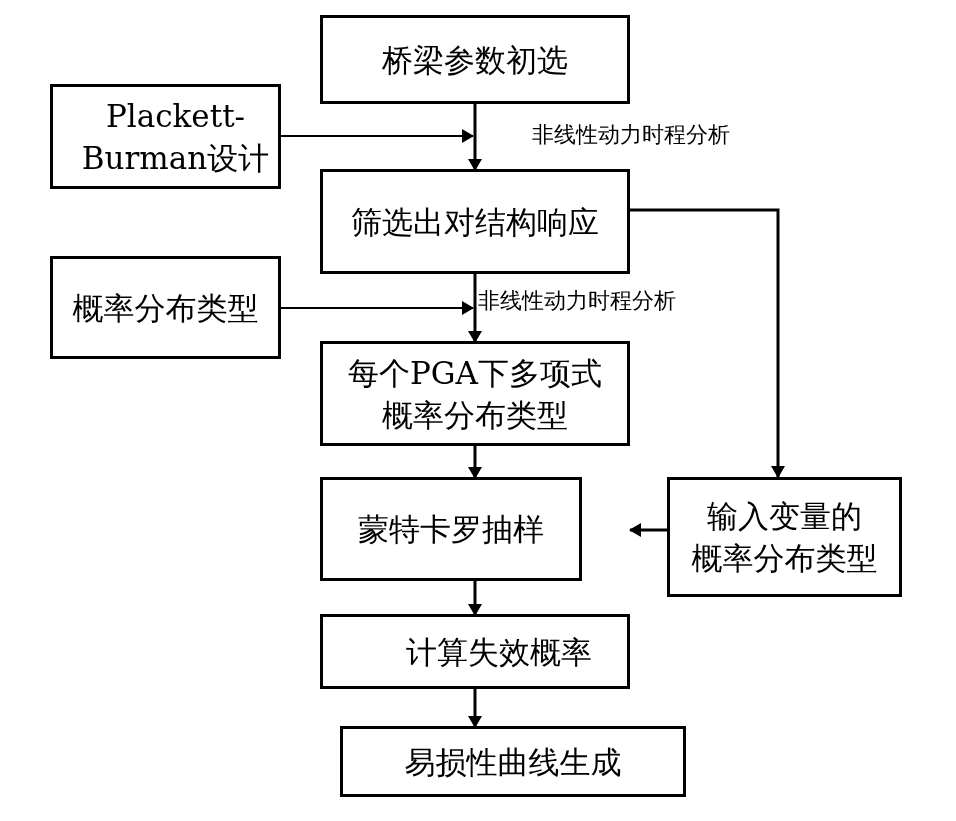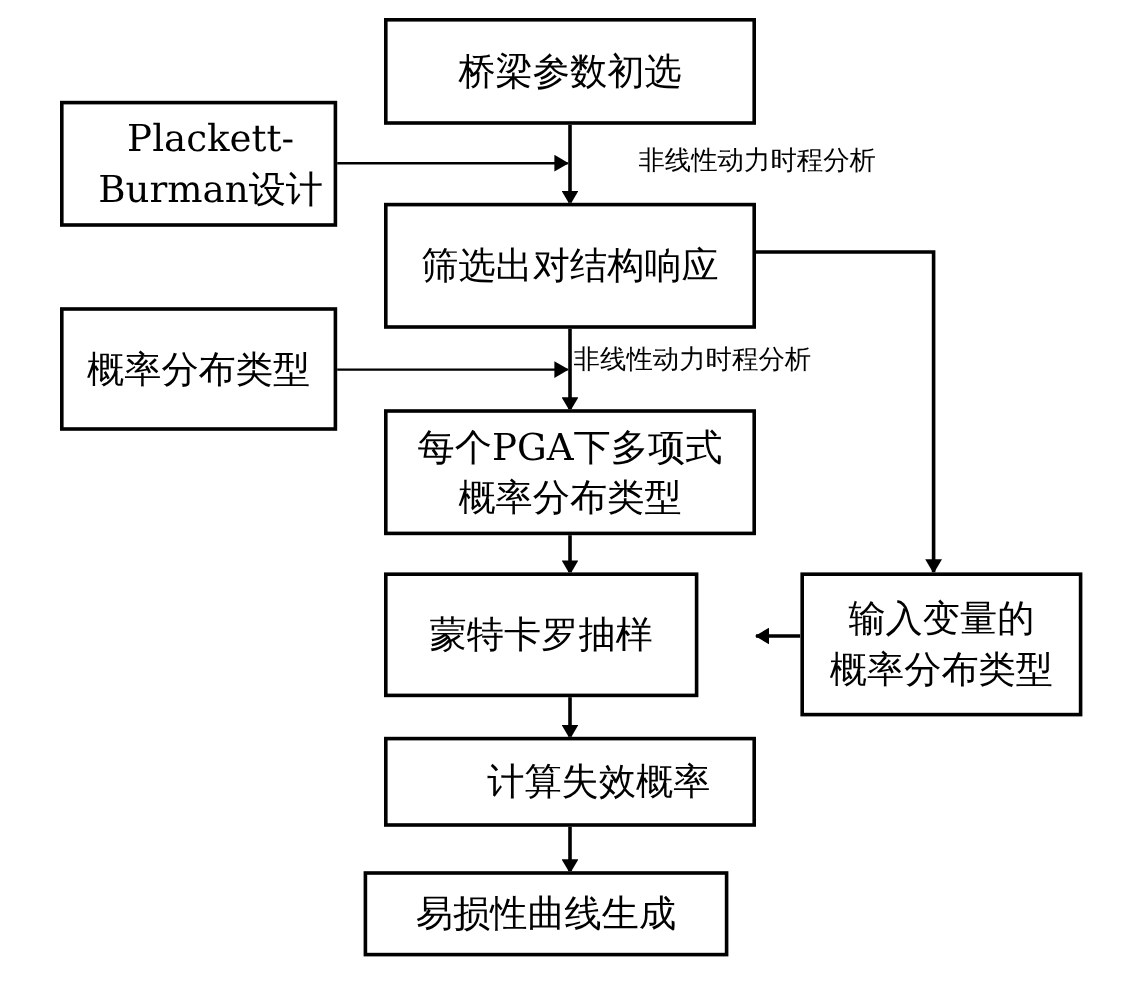--- a/index.html
+++ b/index.html
@@ -63,15 +63,15 @@
 
 <div class="box" style="left:667px;top:477px;width:235px;height:120px;flex-direction:column;">
   <span>输入变量的</span>
   <span>概率分布类型</span>
 </div>
 
 <div class="box" style="left:320px;top:614px;width:310px;height:75px;padding-left:48px;">
   <span>计算失效概率</span>
 </div>
 
-<div class="box" style="left:303px;top:726px;width:304px;height:71px;">
+<div class="box" style="left:340px;top:726px;width:346px;height:71px;">
   <span>易损性曲线生成</span>
 </div>
 
 </body></html>

